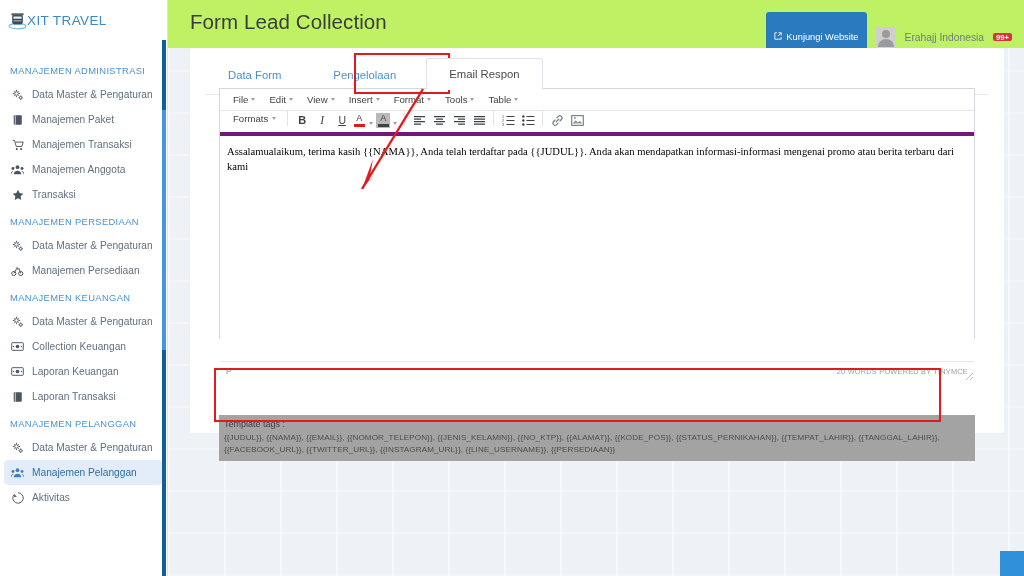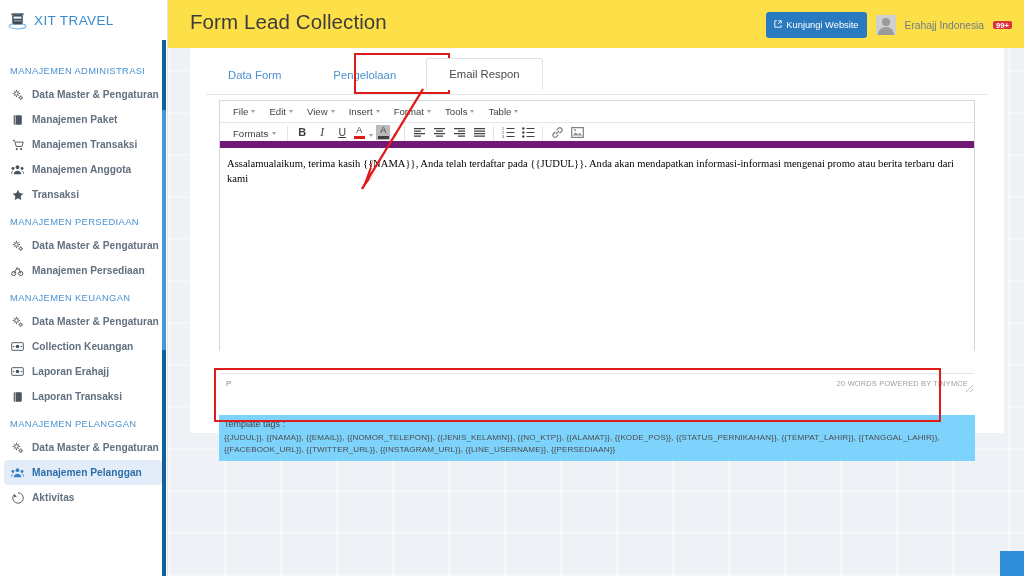--- a/index.html
+++ b/index.html
@@ -14,42 +14,41 @@
 
   
   #sidebar {
     position: absolute; left: 0; top: 0;
     width: 168px; height: 576px;
     background: #ffffff;
     overflow: hidden;
   }
   .brand {
     display: flex; align-items: center;
-    height: 40px; padding-left: 8px; gap: 7px;
+    height: 40px; padding-left: 8px; 
   }
   .brand-logo {
     width: 19px; height: 19px; position: relative; flex: 0 0 auto;
   }
   .brand-text {
     color: #3a8ac9; font-size: 13.5px; letter-spacing: .4px; font-weight: 400;
   }
   .side-scroll {
     position: absolute; left: 0; top: 40px; width: 168px; bottom: 0;
     padding-top: 16px;
   }
   .side-head {
     color: #4b93d1; font-size: 9.4px; letter-spacing: .35px;
     padding: 9px 14px 6px 10px; text-transform: uppercase;
   }
   .side-item {
     display: flex; align-items: center; gap: 8px;
     height: 25px; margin: 0 6px 0 4px; padding-left: 7px;
     color: #62707f; font-size: 10.2px; border-radius: 4px;
     white-space: nowrap;
-    font-weight: bold;
   }
   .side-item .ico {
     width: 13px; height: 13px; flex: 0 0 13px;
     display: flex; align-items: center; justify-content: center;
     color: #4a5561;
   }
   .side-item.active { background: #e2edf9; color: #2e6ea8; }
   .side-item.active .ico { color: #3a7fc0; }
   .side-rail {
     position: absolute; right: 2px; top: 40px; width: 4px; bottom: 0;
@@ -72,34 +71,34 @@
   }
   #main .wm {
     position: absolute; inset: 0;
     background-image:
       repeating-linear-gradient(90deg, rgba(255,255,255,.55) 0 2px, transparent 2px 56px),
       repeating-linear-gradient(0deg, rgba(255,255,255,.35) 0 2px, transparent 2px 42px);
     opacity: .85;
   }
   .topbar {
     position: absolute; left: 0; top: 0; width: 856px; height: 48px;
-    background: #fde047;
+    background: #bef264;
   }
   .page-title {
     position: absolute; left: 22px; top: 10px;
     font-size: 20.5px; color: #3b3b3b; letter-spacing: .1px;
   }
   .topright {
     position: absolute; right: 12px; top: 12px;
     display: flex; align-items: center; gap: 9px;
   }
   .btn-visit {
     display: flex; align-items: center; gap: 4px;
     background: #2a7ac0; color: #fff; font-size: 9.3px;
-    padding: 8px 8px; border-radius: 3px; white-space: nowrap;
+    padding: 20px 8px; border-radius: 3px; white-space: nowrap;
   }
   .avatar {
     width: 20px; height: 20px; background: #cfcfcf; position: relative;
     overflow: hidden; flex: 0 0 20px;
   }
   .avatar::before {
     content: ""; position: absolute; left: 6px; top: 3px;
     width: 8px; height: 8px; border-radius: 50%; background: #9a9a9a;
   }
   .avatar::after {
@@ -131,41 +130,41 @@
     border: 1px solid #dfe3e8; border-bottom: 1px solid #fff;
     border-radius: 3px 3px 0 0; position: relative; z-index: 3;
   }
   .tabline {
     position: absolute; left: 16px; top: 45.5px; width: 782px;
     border-bottom: 1px solid #e3e6ea;
   }
 
   
   .mce {
-    position: absolute; left: 29px; top: 52px;
+    position: absolute; left: 29px; top: 40px;
     width: 756px; height: 251px;
     border: 1px solid #d3d7dc; background: #fff;
   }
   .mce-menubar {
     display: flex; align-items: center; gap: 0;
     height: 22px; padding-left: 6px;
     border-bottom: 1px solid #e4e6e9;
   }
   .mce-menu {
     font-size: 9.6px; color: #3f4245; padding: 2px 7px;
     display: flex; align-items: center; gap: 3px; white-space: nowrap;
   }
   .caret {
     width: 0; height: 0; border-left: 2.5px solid transparent;
     border-right: 2.5px solid transparent; border-top: 3px solid #9aa0a6;
     display: inline-block;
   }
   .mce-toolbar {
-    display: flex; align-items: flex-end; height: 25px; padding-left: 6px;
-    border-bottom: 7px solid #701a75; gap: 0;
+    display: flex; align-items: flex-start; height: 25px; padding-left: 6px;
+    border-bottom: 4px solid #701a75; gap: 0;
   }
   .tb-formats {
     font-size: 9.6px; color: #3f4245; padding: 2px 7px;
     display: flex; align-items: center; gap: 4px;
   }
   .tb-sep {
     width: 1px; height: 15px; background: #e1e3e6; margin: 0 4px;
   }
   .tb-btn {
     width: 20px; height: 18px; display: flex; align-items: center;
@@ -199,21 +198,21 @@
     position: absolute; right: 1px; bottom: 1px; width: 7px; height: 7px;
     background:
       linear-gradient(135deg, transparent 45%, #b9bdc2 45%, #b9bdc2 56%, transparent 56%),
       linear-gradient(135deg, transparent 72%, #b9bdc2 72%, #b9bdc2 83%, transparent 83%);
   }
 
   
   .tagbox {
     position: absolute; left: 29px; top: 367px;
     width: 756px; height: 46px;
-    background: #7dd3fc; font-size: 8.6px; color: #4a4a4a;
+    background: #a3a3a3; font-size: 8.6px; color: #4a4a4a;
     padding: 3px 5px; line-height: 1.55;
   }
   .tagbox .t-title { font-size: 9px; color: #3f3f3f; }
   .tagtext { font-size: 8.1px; color: #4c4c4c; letter-spacing: .1px; }
 
   
   .anno { position: absolute; border: 2px solid #e01b1b; pointer-events: none; }
   #anno-tab  { left: 354px; top: 53px;  width: 96px; height: 41px; }
   #anno-tags { left: 214px; top: 368px; width: 727px; height: 54px; }
   #arrow { position: absolute; left: 300px; top: 85px; width: 160px; height: 115px; }
@@ -345,21 +344,21 @@
         </div>
         <div class="side-item">
           <span class="ico">
             <svg width="13" height="11" viewBox="0 0 15 12">
               <rect x=".8" y="1.6" width="13.4" height="8.8" rx=".8" stroke="currentColor" fill="none" stroke-width="1.1"></rect>
               <circle cx="7.5" cy="6" r="2.1" fill="currentColor"></circle>
               <circle cx="2.9" cy="6" r=".8" fill="currentColor"></circle>
               <circle cx="12.1" cy="6" r=".8" fill="currentColor"></circle>
             </svg>
           </span>
-          <span>Laporan Erahajj</span>
+          <span>Laporan Keuangan</span>
         </div>
         <div class="side-item">
           <span class="ico">
             <svg width="12" height="12" viewBox="0 0 14 14">
               <rect x="2" y="1.6" width="9.4" height="10.8" rx="1.1" fill="currentColor"></rect>
               <rect x="3.3" y="1.6" width="1.1" height="10.8" fill="#fff" opacity=".75"></rect>
             </svg>
           </span>
           <span>Laporan Transaksi</span>
         </div>

